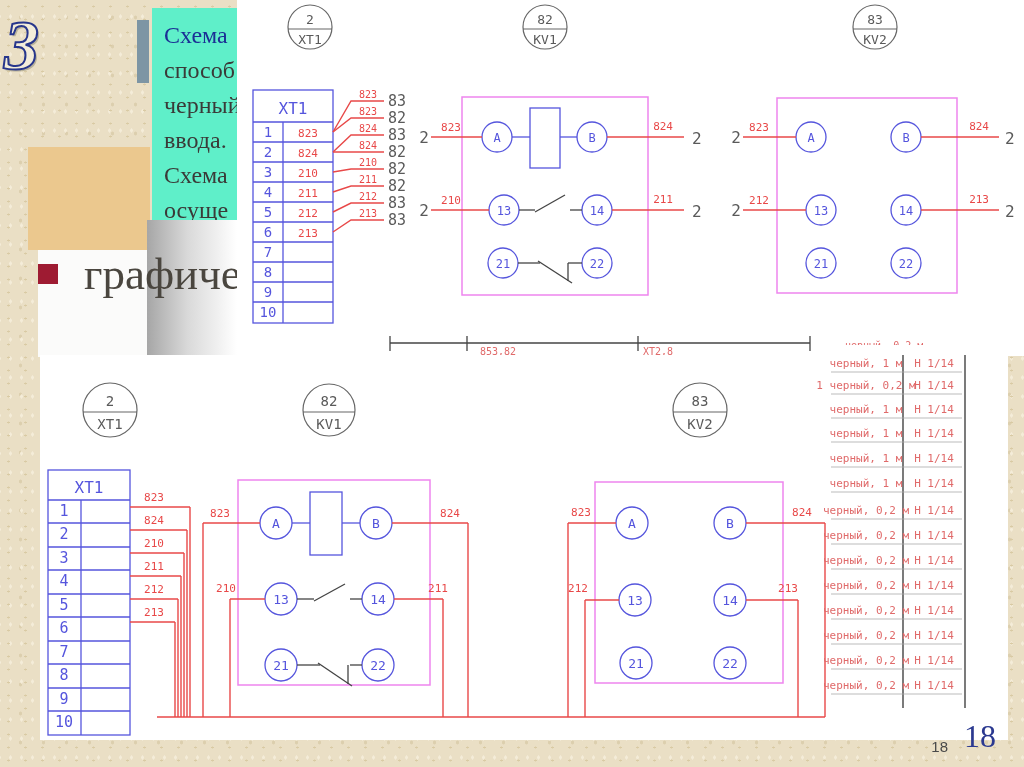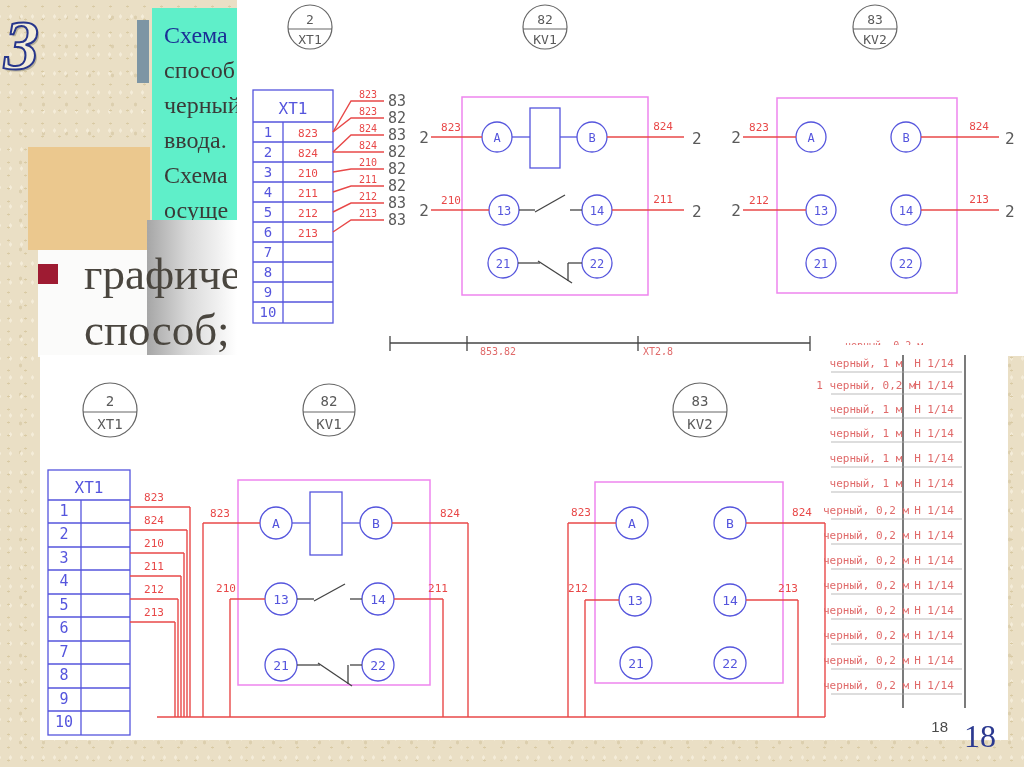--- a/index.html
+++ b/index.html
@@ -22,21 +22,21 @@
   #cyan-box .ln{font-size:24px;line-height:35px;color:#3a3a38;white-space:nowrap;}
   #cyan-box .ln.first{color:#1b2f95;}
   #gradient-panel{left:147px;top:220px;width:90px;height:137px;z-index:2;
     background:linear-gradient(to right,#a6a6a6 0%,#d9d9d9 45%,#ffffff 100%);}
   #white-panel{left:38px;top:250px;width:109px;height:107px;background:#fbfbfa;z-index:2;}
   #bullet-item{left:38px;top:246px;z-index:3;width:210px;}
   #bullet-square{position:absolute;left:0;top:18px;width:20px;height:20px;background:#9e1b32;}
   #bullet-text{margin-left:46px;font-size:45px;line-height:56px;color:#4a463f;white-space:nowrap;}
   #top-diagram{left:237px;top:0;z-index:4;}
   #bottom-diagram{left:40px;top:355px;z-index:5;}
-  #page-numbers{right:28px;bottom:12px;z-index:6;display:flex;align-items:flex-start;gap:16px;}
+  #page-numbers{right:28px;bottom:12px;z-index:6;display:flex;align-items:flex-end;gap:16px;}
   #page-num-small{font-family:"Liberation Sans",sans-serif;font-size:15px;color:#4a4a4a;}
   #page-num-large{font-size:32px;color:#2b3990;}
   text{font-family:"DejaVu Sans Mono",monospace;}
   .tblue{fill:#5555dd;} .tred{fill:#e84848;} .tgray{fill:#5a5a5a;} .ttred{fill:#e06a6a;}
   .wire{stroke:#e84848;stroke-width:1.4;fill:none;}
   .blue{stroke:#5555dd;stroke-width:1.3;fill:none;}
   .pink{stroke:#ee85ee;stroke-width:1.5;fill:none;}
   .gray{stroke:#666;stroke-width:1.2;fill:none;}
   .dark{stroke:#444;stroke-width:1.3;fill:none;}
   .thin{stroke:#aaa;stroke-width:0.8;fill:none;}
@@ -60,21 +60,20 @@
     <div class="ln">осуще</div>
   </div>
 
   <div class="abs" id="gradient-panel"></div>
   <div class="abs" id="white-panel"></div>
 
   <div class="abs" id="bullet-item">
     <div id="bullet-square"></div>
     <div id="bullet-text">
       <div>графиче</div>
-      <div>способ;</div>
     </div>
   </div>
 
   <svg class="abs" id="top-diagram" width="787" height="356" viewBox="0 0 787 356">
     <rect x="0" y="0" width="787" height="356" fill="#ffffff"></rect>
 
     <g>
       <circle cx="73" cy="27" r="22" class="gray"></circle>
         <line x1="51" y1="29" x2="95" y2="29" class="gray"></line>
       <text x="73" y="24" font-size="13" text-anchor="middle" class="tgray">2</text>

